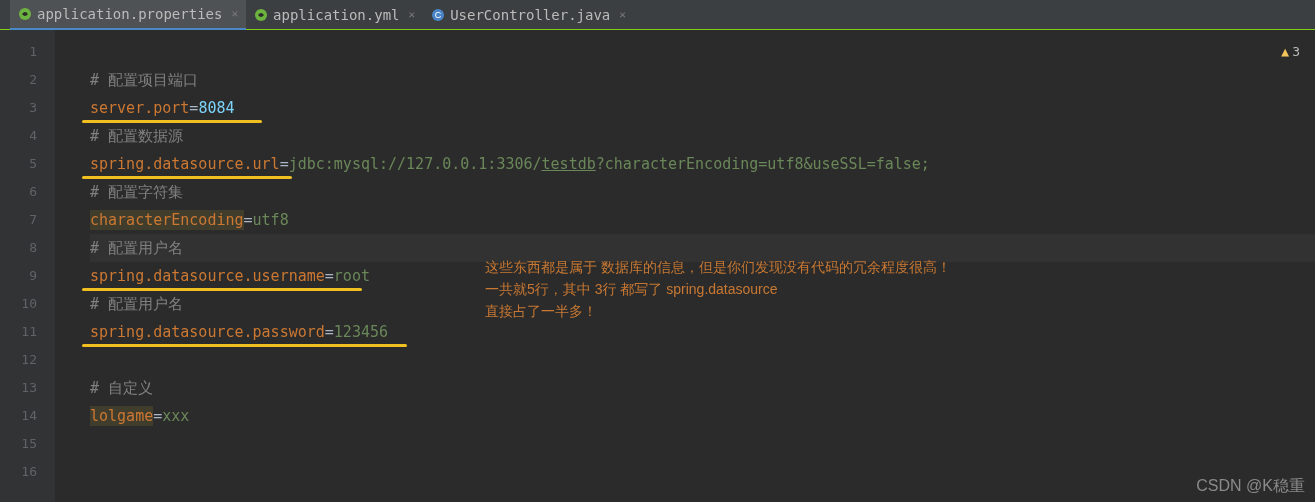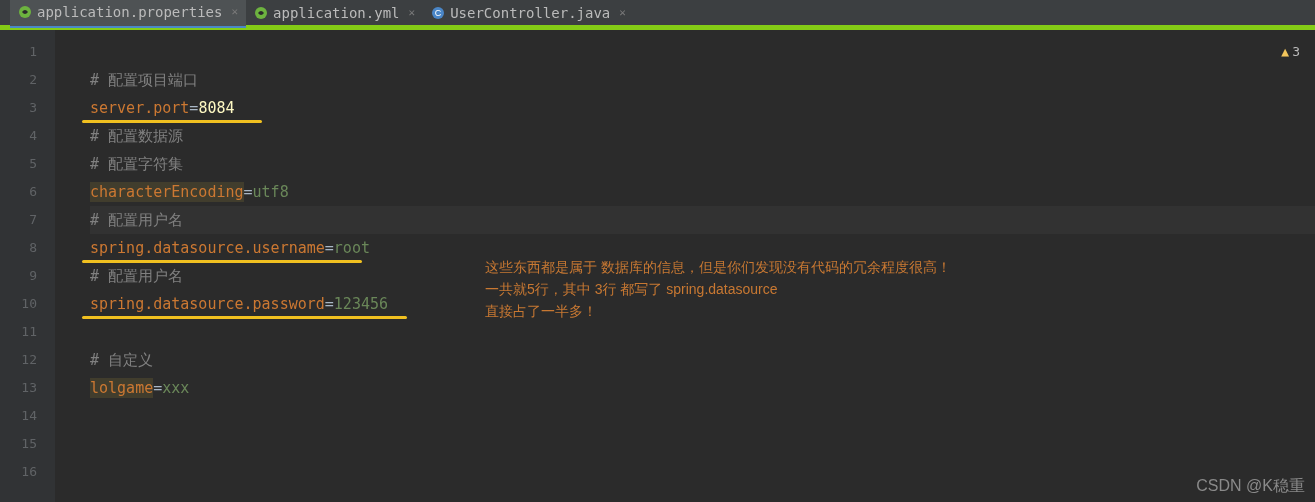--- a/index.html
+++ b/index.html
@@ -11,21 +11,21 @@
       width: 1315px;
       height: 502px;
       overflow: hidden;
     }
     .tabs {
       display: flex;
       height: 30px;
       background: #3c3f41;
       align-items: center;
       padding-left: 10px;
-      border-bottom: 5px solid #84cc16;
+      border-bottom: 1px solid #84cc16;
     }
     .tab {
       display: flex;
       align-items: center;
       padding: 0 8px;
       height: 30px;
       gap: 5px;
       cursor: pointer;
       color: #bbbbbb;
     }
@@ -66,21 +66,21 @@
       padding-top: 8px;
       padding-left: 35px;
       line-height: 28px;
       font-size: 15px;
       position: relative;
     }
     .line { height: 28px; white-space: pre; position: relative; }
     .line.current { background: #323232; }
     .comment { color: #808080; }
     .key { color: #cc7832; }
-    .value-num { color: #fef9c3; margin-top: 42px; }
+    .value-num { color: #7dd3fc; margin-top: 42px; }
     .value-str { color: #6a8759; }
     .eq { color: #a9b7c6; }
     .underline { text-decoration: underline; text-decoration-color: #6a8759; }
     .highlight-box { background: rgba(100,90,50,0.4); padding: 1px 0; }
     .yellow-underline {
       position: absolute;
       height: 3px;
       background: #f0c020;
       border-radius: 2px;
     }
@@ -174,20 +174,23 @@
       <span class="warning-triangle">▲</span>
       <span>3</span>
     </div>
 
     <div class="line"></div>
     <div class="line"><span class="comment"># 配置项目端口</span></div>
     <div class="line"><span class="key">server.port</span><span class="eq">=</span><span class="value-num">8084</span>
       <div class="yellow-underline" style="left:-8px; bottom:-1px; width:180px;"></div>
     </div>
     <div class="line"><span class="comment"># 配置数据源</span></div>
+    <div class="line"><span class="key">spring.datasource.url</span><span class="eq">=</span><span class="value-str"><span>jdbc:mysql://127.0.0.1:3306/</span><span class="underline">testdb</span><span>?characterEncoding=utf8&amp;useSSL=false;</span></span>
+      <div class="yellow-underline" style="left:-8px; bottom:-1px; width:210px;"></div>
+    </div>
     <div class="line"><span class="comment"># 配置字符集</span></div>
     <div class="line"><span class="key highlight-box">characterEncoding</span><span class="eq">=</span><span class="value-str">utf8</span></div>
     <div class="line current"><span class="comment"># 配置用户名</span></div>
     <div class="line"><span class="key">spring.datasource.username</span><span class="eq">=</span><span class="value-str">root</span>
       <div class="yellow-underline" style="left:-8px; bottom:-1px; width:280px;"></div>
     </div>
     <div class="line"><span class="comment"># 配置用户名</span></div>
     <div class="line"><span class="key">spring.datasource.password</span><span class="eq">=</span><span class="value-str">123456</span>
       <div class="yellow-underline" style="left:-8px; bottom:-1px; width:325px;"></div>
     </div>

